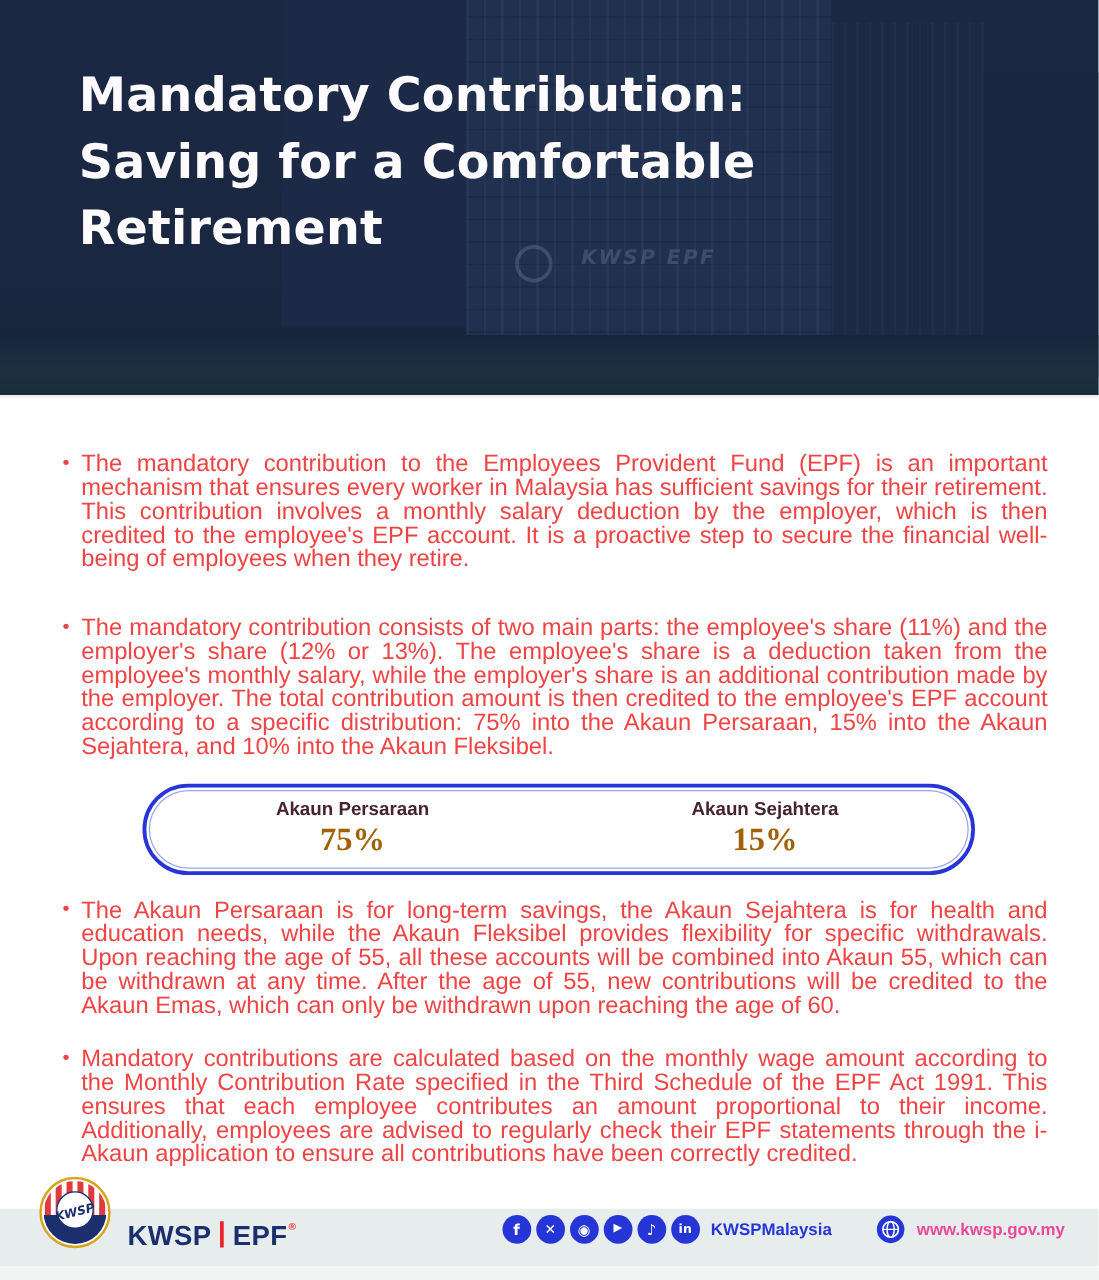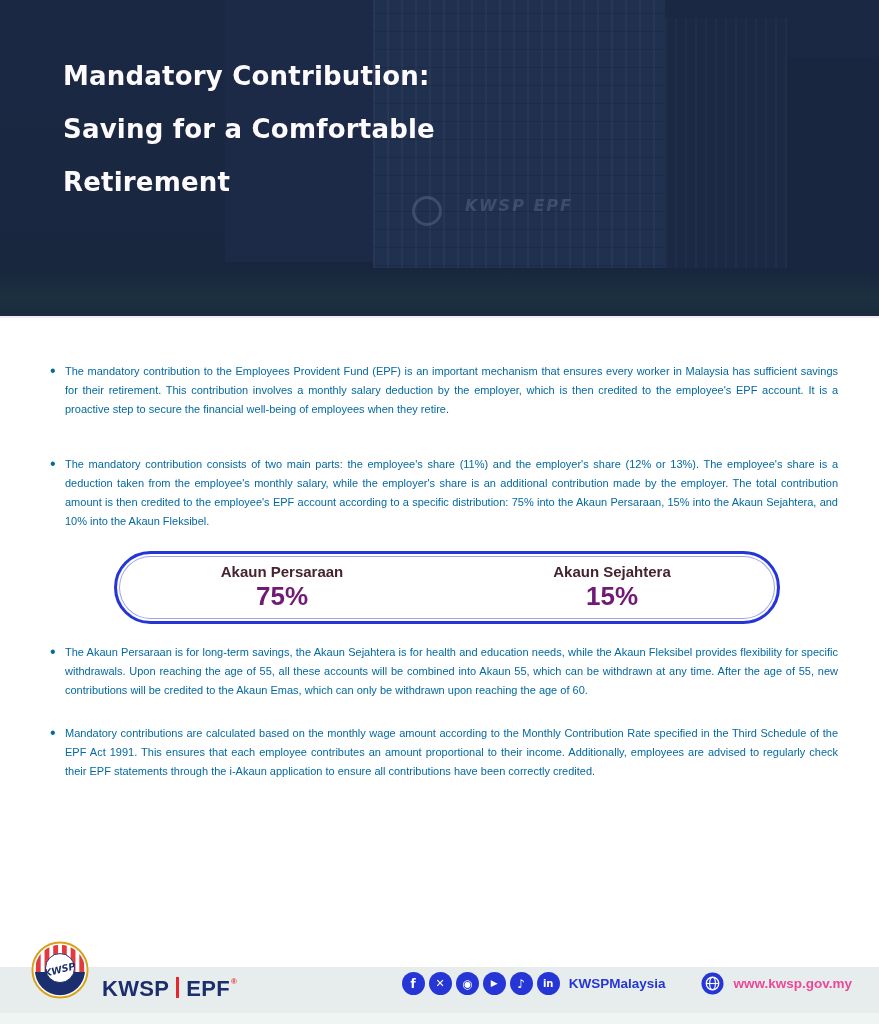--- a/index.html
+++ b/index.html
@@ -30,44 +30,44 @@
   .hero-sign{
     position:absolute;left:412px;top:196px;display:flex;align-items:flex-start;gap:23px;
     opacity:0.16;color:#d3dcef;font-style:italic;
   }
   .hero-sign .ring{width:24px;height:24px;border:3px solid #d3dcef;border-radius:50%;}
   .hero-sign .sign-text{font-size:16px;font-weight:bold;letter-spacing:2px;
     font-family:"DejaVu Sans",sans-serif;}
   .hero-title{
     position:absolute;left:63px;top:50px;color:#fdfbfd;
     font-family:"DejaVu Sans","Liberation Sans",sans-serif;
-    font-weight:bold;font-size:26px;line-height:53px;letter-spacing:0.2px;
+    font-weight:bold;font-size:38px;line-height:53px;letter-spacing:0.2px;
   }
 
   
   .content{position:absolute;left:0;top:318px;width:879px;padding:44px 41px 0 50px;
     box-sizing:border-box;}
   .bullet{
     position:relative;margin:0;padding-left:15px;text-align:justify;
-    color:#0369a1;font-size:11px;line-height:19px;font-weight:500;
+    color:#ef4444;font-size:19px;line-height:19px;font-weight:500;
   }
   .bullet::before{content:"\2022";position:absolute;left:0;top:-1px;font-size:16px;}
   .mt36{margin-top:36px;}.mt24{margin-top:24px;}.mt7{margin-top:7px;}
 
   
   .capsule{
     margin:20px 0 19px 64px;width:660px;height:67px;
     border:3px solid #2636d6;border-radius:40px;
     box-shadow:inset 0 0 0 2px #ffffff, inset 0 0 0 3px rgba(38,54,214,.45);
     display:flex;align-items:center;justify-content:flex-end;background:#ffffff;
   }
   .account{flex:1;text-align:center;line-height:1.1;}
   .account .acc-label{font-size:15px;font-weight:bold;color:#46242e;margin-bottom:2px;}
-  .account .acc-value{font-size:26px;font-weight:bold;color:#701a75;
-    font-family:Liberation Sans, sans-serif;}
+  .account .acc-value{font-size:26px;font-weight:bold;color:#a16207;
+    font-family:Liberation Serif, serif;}
 
   
   .footer{position:absolute;left:0;bottom:0;width:879px;height:114px;}
   .band{position:absolute;left:0;top:57px;width:100%;height:46px;background:#e7edec;}
   .band-lite{position:absolute;left:0;top:103px;width:100%;height:11px;background:#f0f4f3;}
   .roundel{position:absolute;left:31px;top:31px;width:58px;height:58px;}
   .brand{position:absolute;left:102px;top:66px;display:flex;align-items:flex-start;
     color:#1b2f6e;font-weight:bold;font-size:22px;letter-spacing:0.3px;
     font-family:"Liberation Sans",sans-serif;}
   .brand .pipe{display:inline-block;width:3px;height:21px;background:#e8262d;

